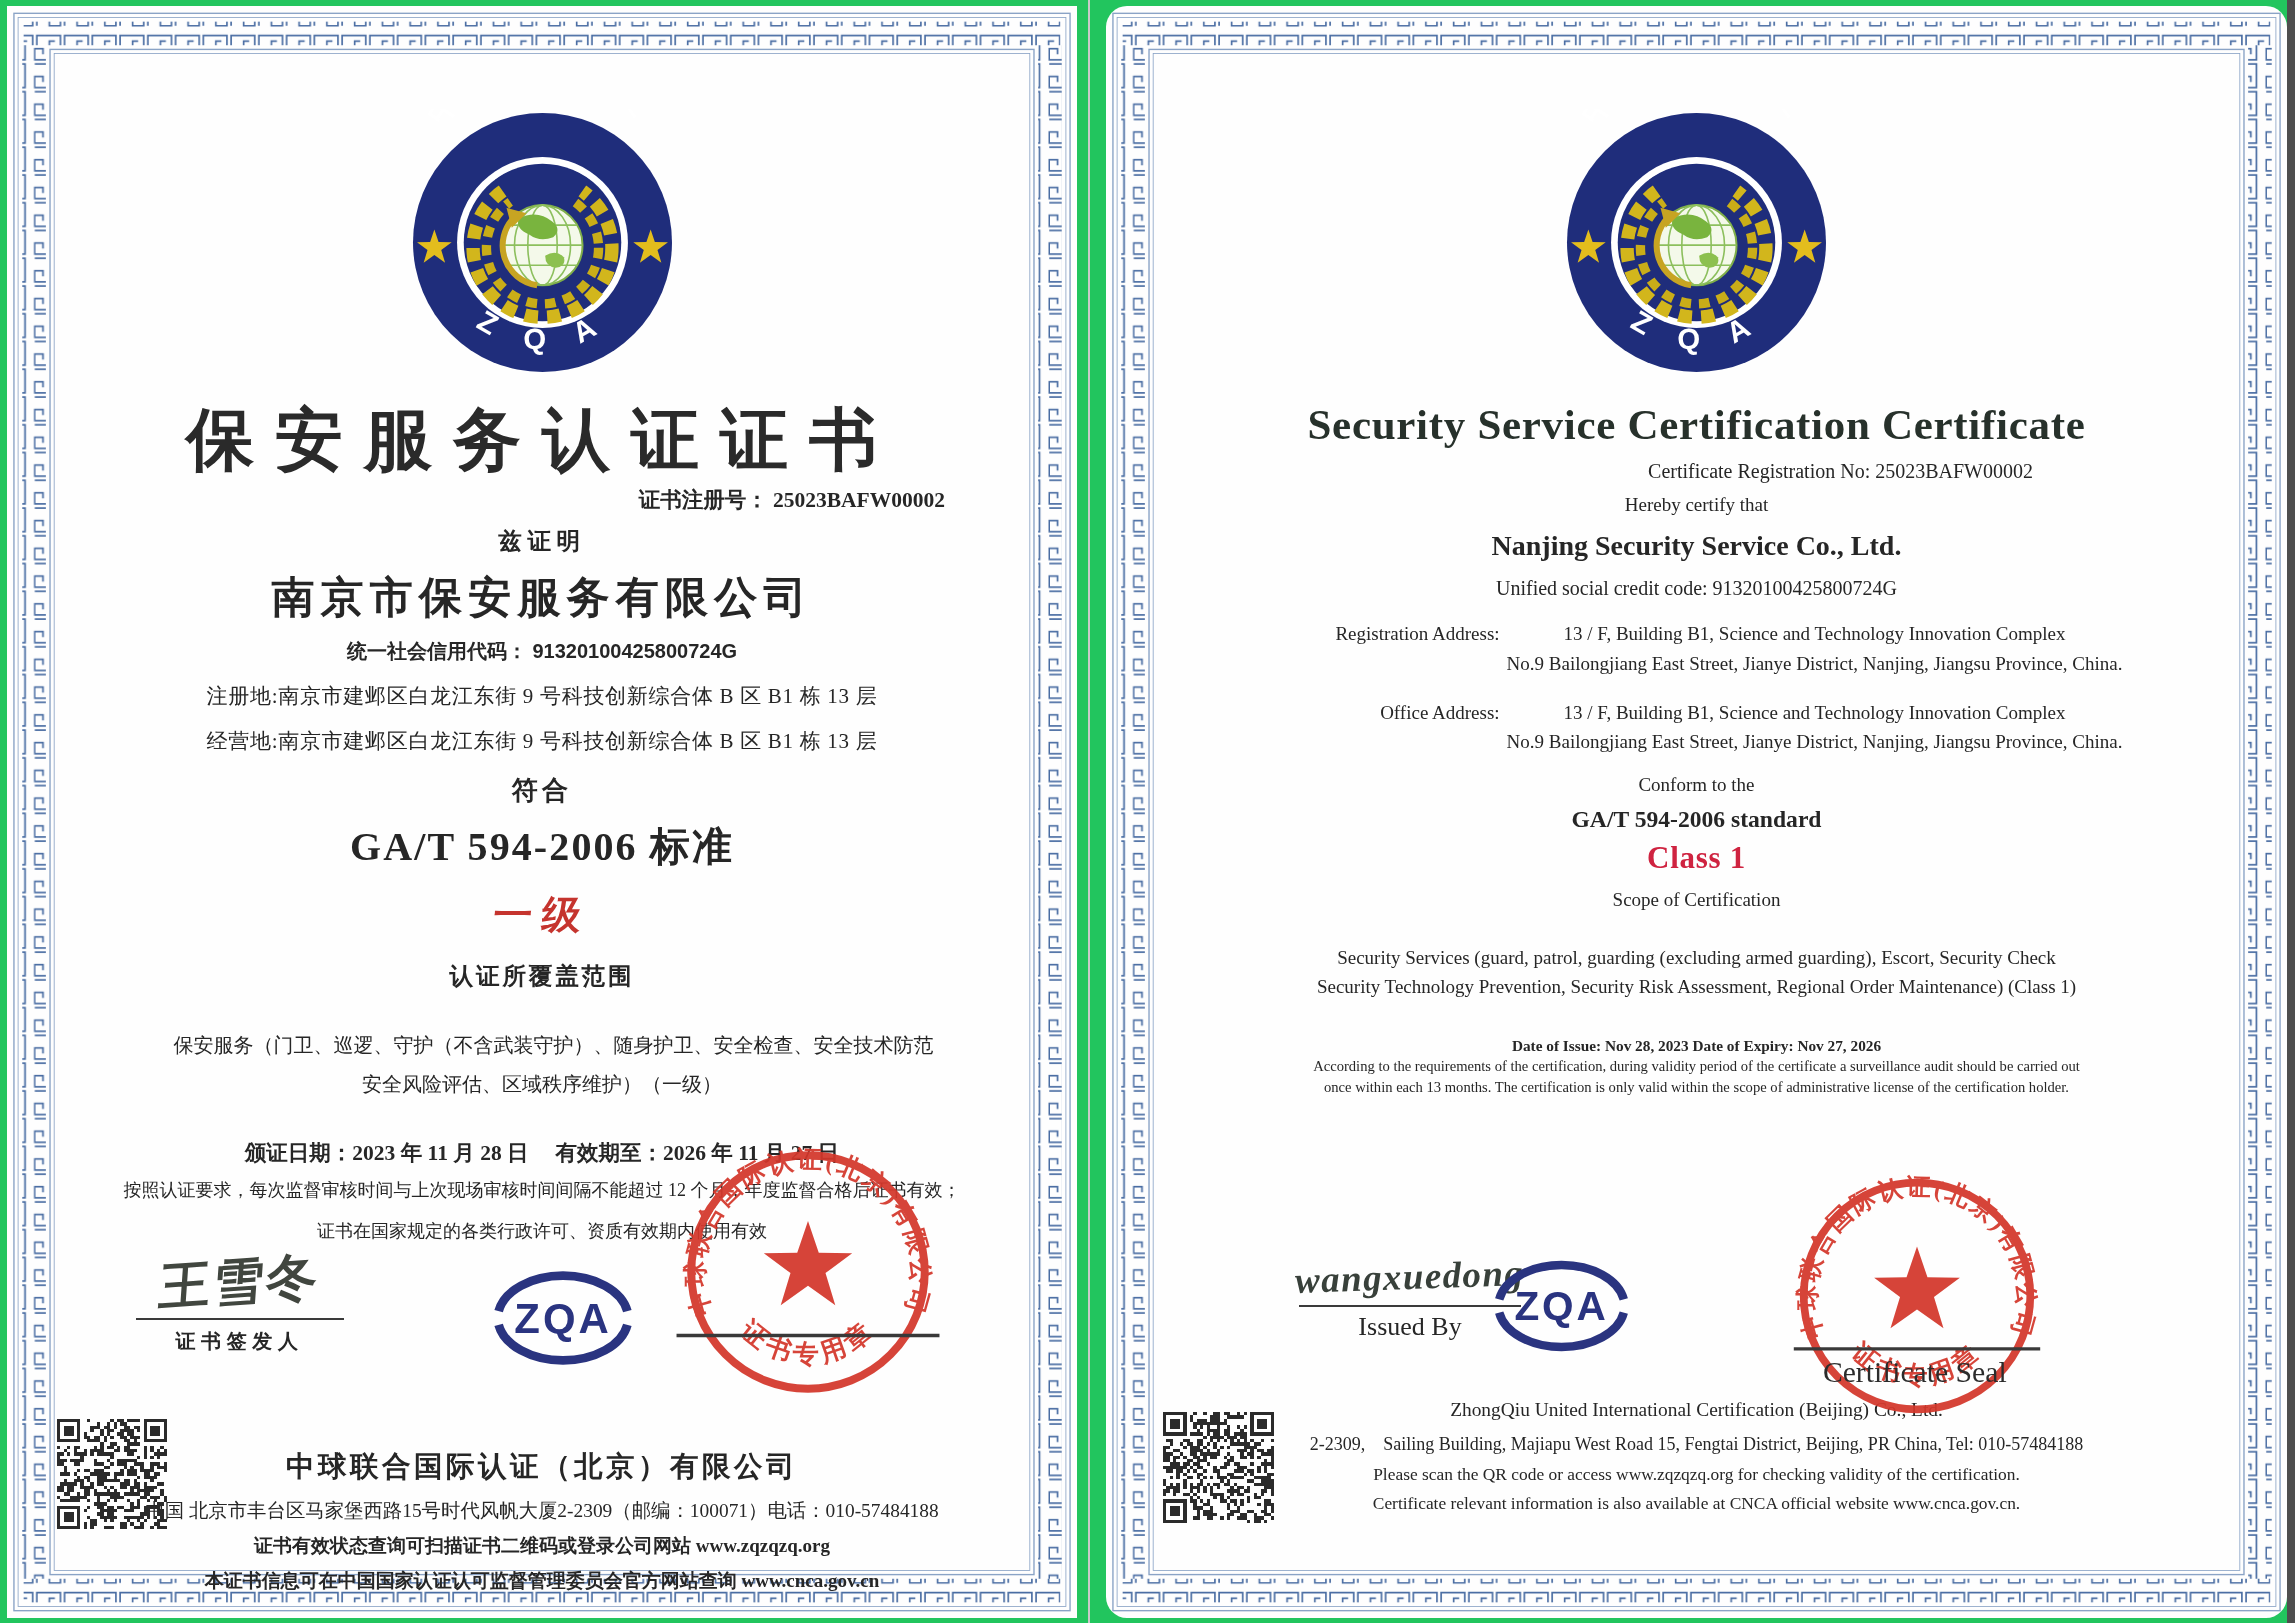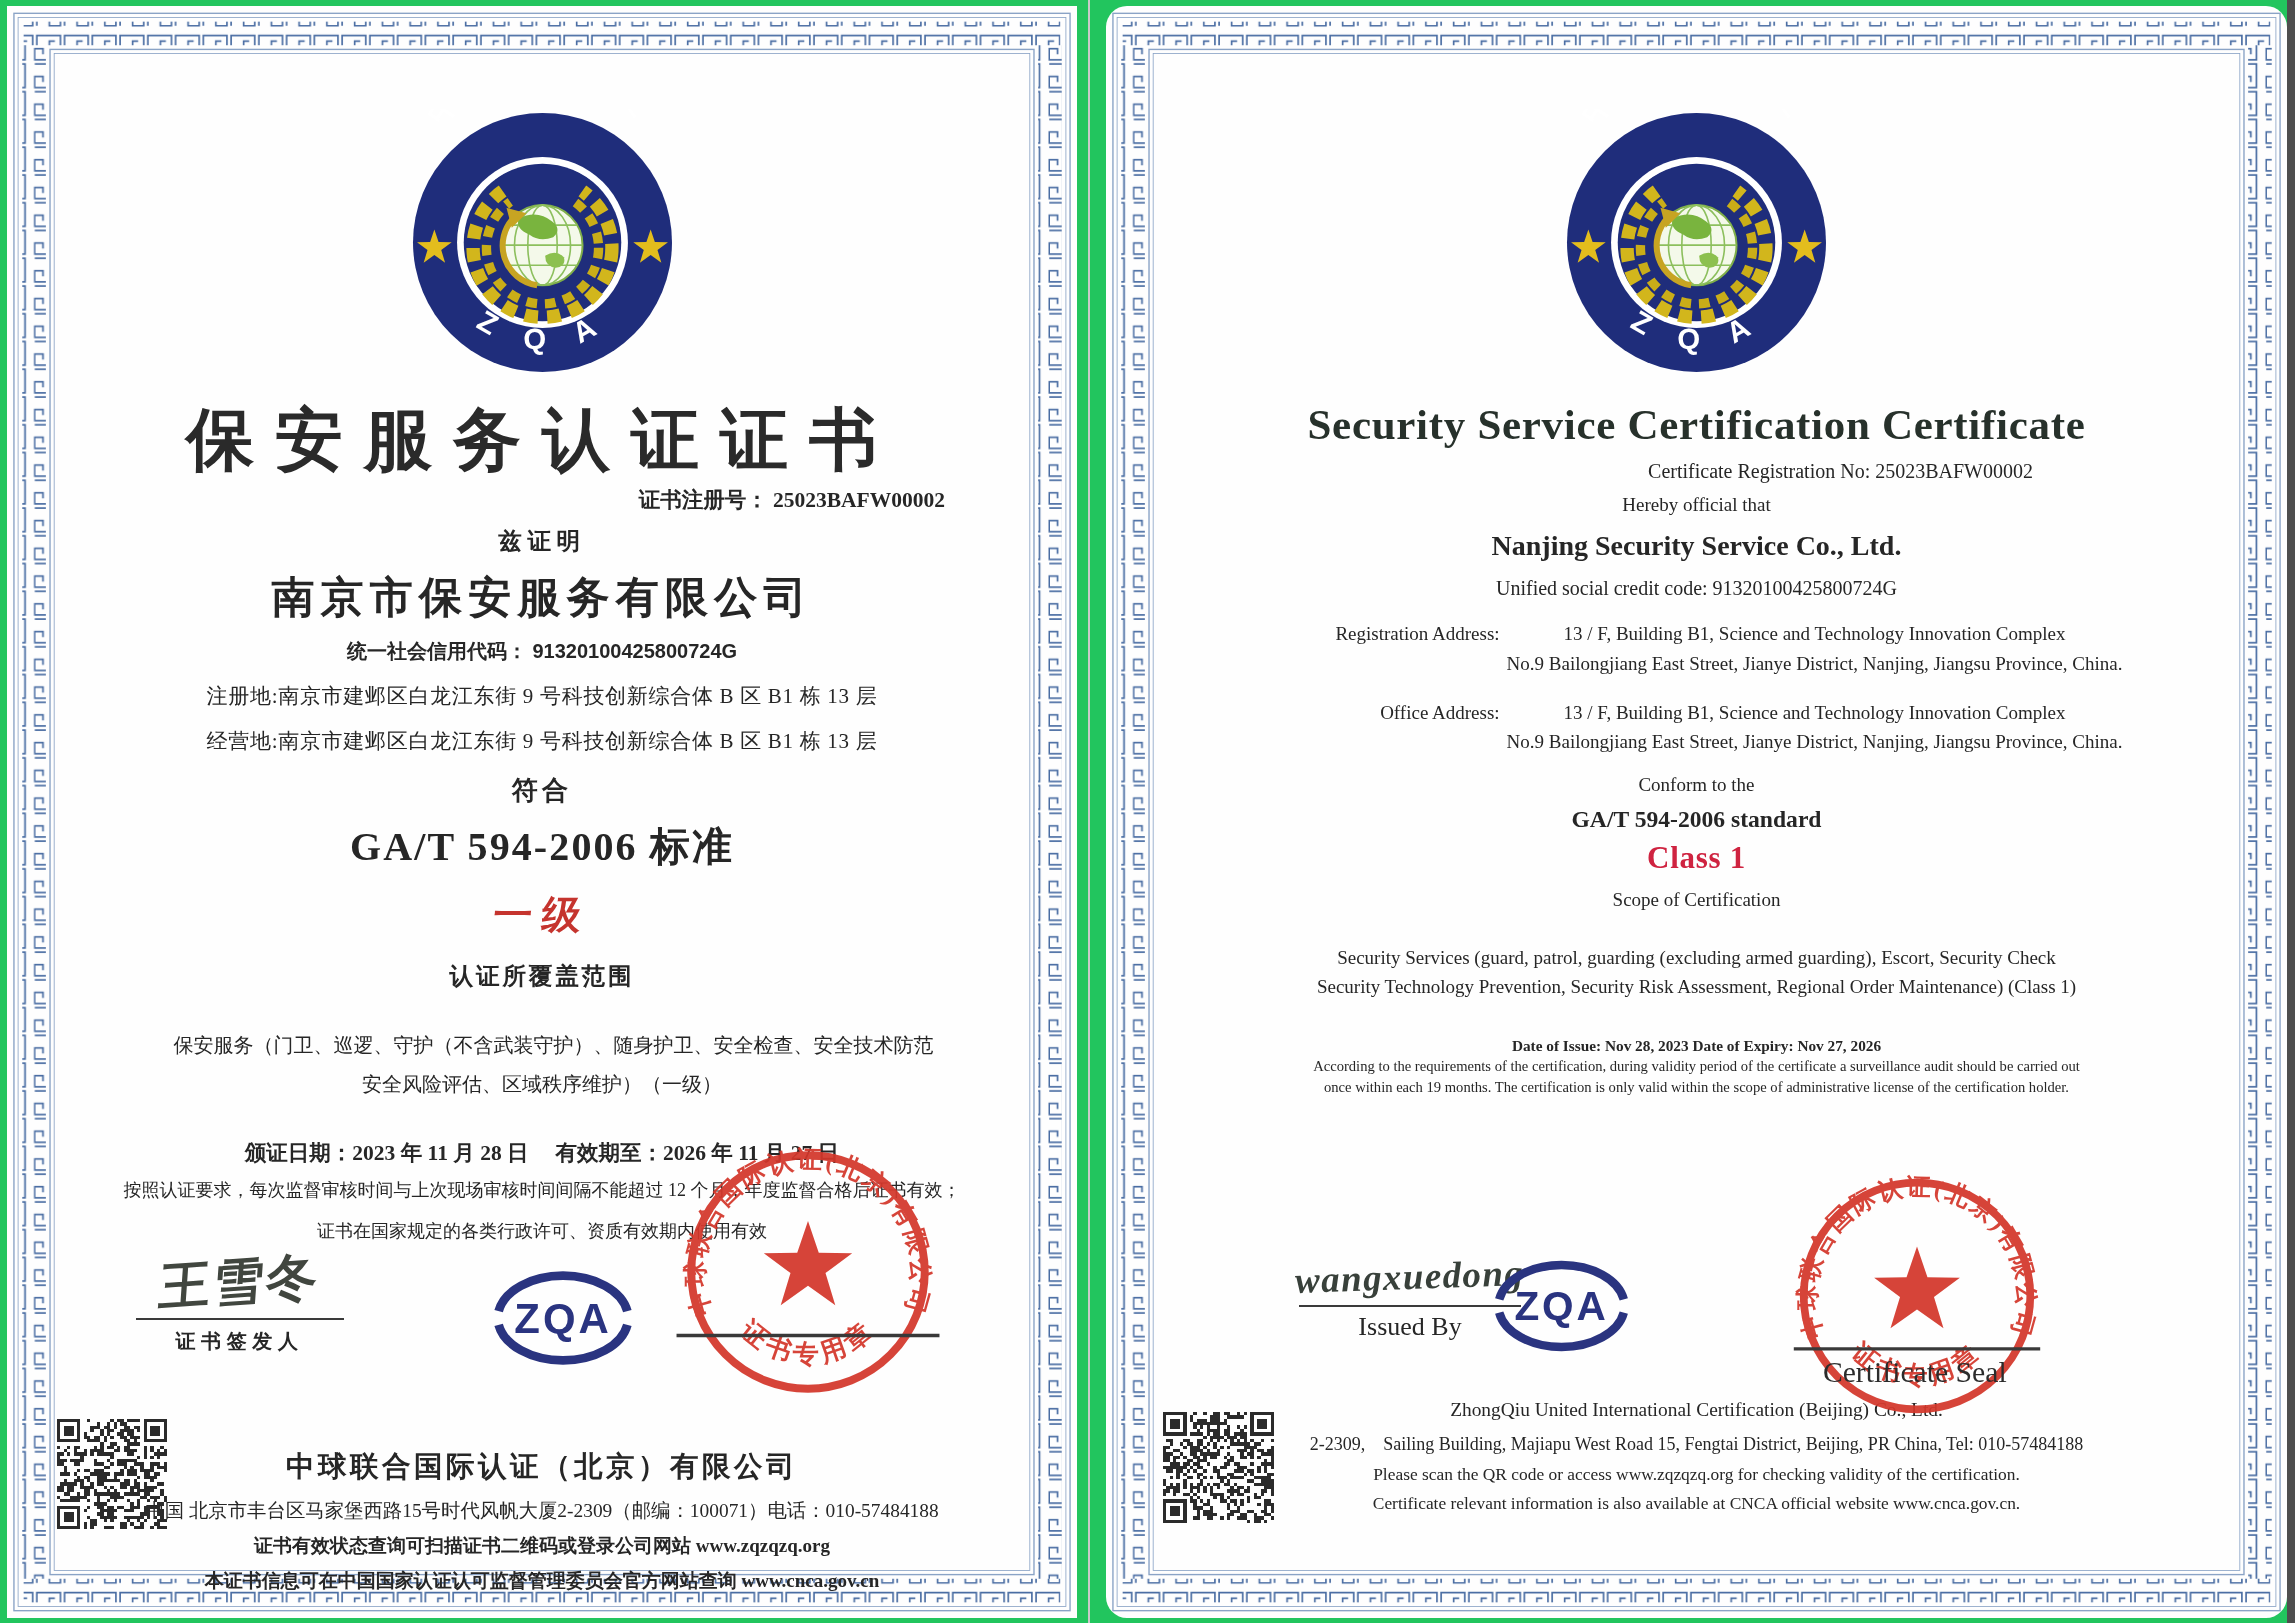--- a/index.html
+++ b/index.html
@@ -654,21 +654,21 @@
       <rect x="62" y="62" width="1578" height="2198" fill="none" stroke="#8aa3c6" stroke-width="2"></rect>
       <rect x="68" y="68" width="1566" height="2186" fill="none" stroke="#8aa3c6" stroke-width="1.2"></rect>
     </svg>
 
     <div class="content">
       <svg class="emblem" viewBox="0 0 200 200">
           <use href="#sym-emblem"></use>
         </svg>
       <div class="r-title">Security Service Certification Certificate</div>
       <div class="r-reg">Certificate Registration No: 25023BAFW00002</div>
-      <div class="r-hereby">Hereby official that</div>
+      <div class="r-hereby">Hereby certify that</div>
       <div class="r-company">Nanjing Security Service Co., Ltd.</div>
       <div class="r-credit">Unified social credit code: 91320100425800724G</div>
 
       <div class="addr-block">
         <div class="addr-label">Registration Address:</div>
         <div class="addr-lines">
           <div>13 / F, Building B1, Science and Technology Innovation Complex</div>
           <div>No.9 Bailongjiang East Street, Jianye District, Nanjing, Jiangsu Province, China.</div>
         </div>
       </div>
@@ -681,21 +681,21 @@
       </div>
 
       <div class="r-conform">Conform to the</div>
       <div class="r-standard">GA/T 594-2006 standard</div>
       <div class="r-grade">Class 1</div>
       <div class="r-scopetitle">Scope of Certification</div>
       <div class="r-scope1">Security Services (guard, patrol, guarding (excluding armed guarding), Escort, Security Check</div>
       <div class="r-scope2">Security Technology Prevention, Security Risk Assessment, Regional Order Maintenance) (Class 1)</div>
       <div class="r-dates">Date of Issue: Nov 28, 2023    Date of Expiry: Nov 27, 2026</div>
       <div class="r-note">According to the requirements of the certification, during validity period of the certificate a surveillance audit should be carried out</div>
-      <div class="r-note">once within each 19 months. The certification is only valid within the scope of administrative license of the certification holder.</div>
+      <div class="r-note">once within each 13 months. The certification is only valid within the scope of administrative license of the certification holder.</div>
       <div class="r-issuer">ZhongQiu United International Certification (Beijing) Co., Ltd.</div>
       <div class="r-issuer-addr">2-2309,　Sailing Building, Majiapu West Road 15, Fengtai District, Beijing, PR China, Tel: 010-57484188</div>
       <div class="r-small">Please scan the QR code or access www.zqzqzq.org for checking validity of the certification.</div>
       <div class="r-small">Certificate relevant information is also available at CNCA official website www.cnca.gov.cn.</div>
     </div>
 
     <div class="sig-block">
       <span class="sig-en">wangxuedong</span>
       <div class="sig-line"></div>
       <div class="sig-label-en">Issued By</div>

